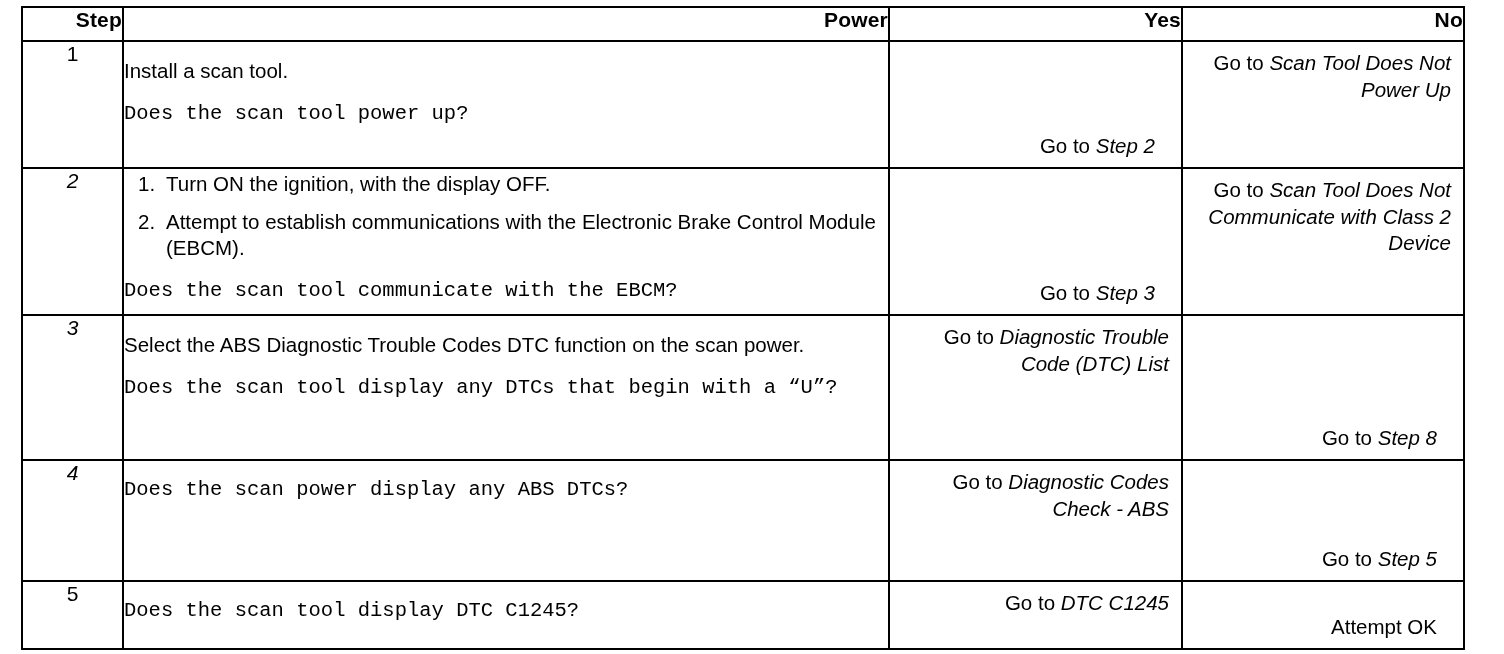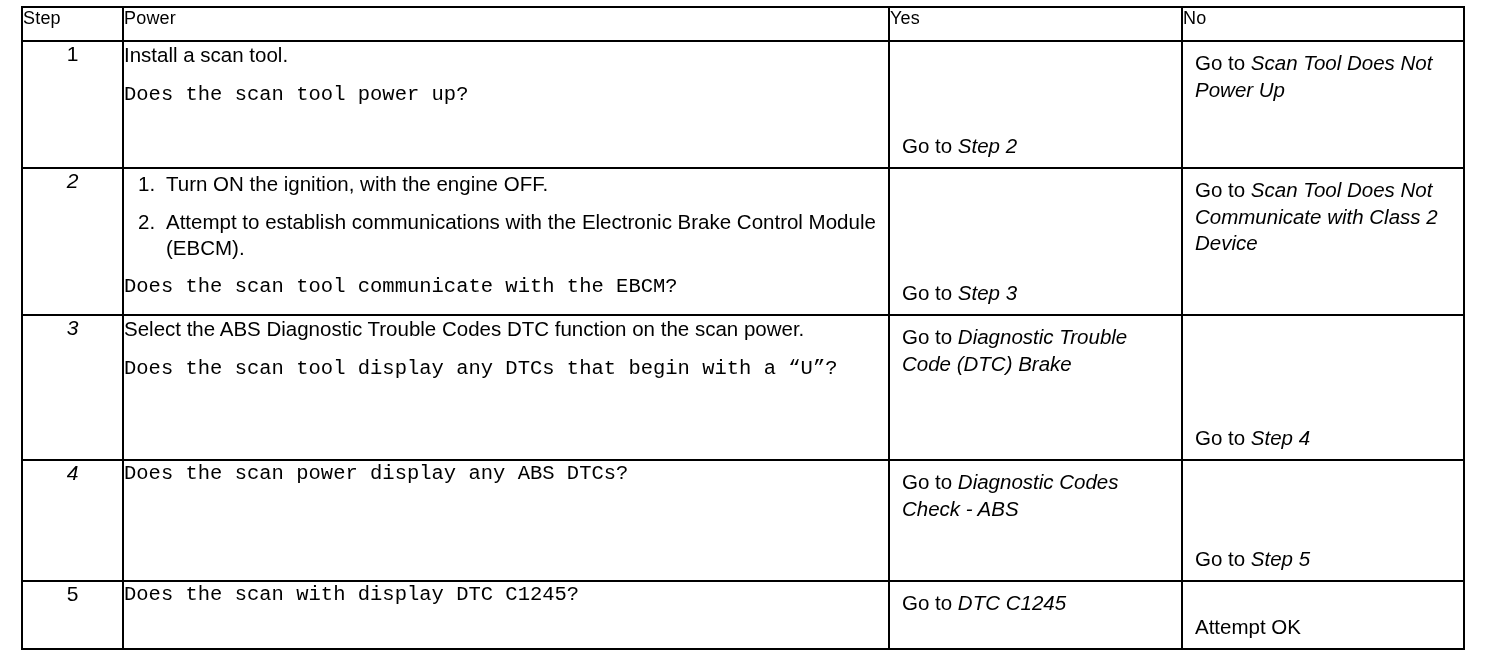--- a/index.html
+++ b/index.html
@@ -43,23 +43,23 @@
 
   
   col.c-step   { width: 101px; }
   col.c-action { width: 766px; }
   col.c-yes    { width: 293px; }
   col.c-no     { width: 282px; }
 
   
   thead th {
     height: 32px;
-    text-align: left;
-    font-weight: normal;
-    font-size: 18px;
+    text-align: right;
+    font-weight: bold;
+    font-size: 21px;
     letter-spacing: 0.2px;
     vertical-align: middle;
     border-bottom-width: 3px;
   }
 
   
   td.step {
     text-align: center;
     vertical-align: middle;
     font-size: 21px;
@@ -67,21 +67,21 @@
   }
   td.step.upright { font-style: normal; }
 
   
   td.action {
     padding: 9px 10px 8px 12px;
     font-size: 20.5px;
     line-height: 1.30;
   }
   td.action .line {
-    margin: 0 0 13px 0;
+    margin: 16px 0 13px 0;
     white-space: pre-wrap;
   }
   td.action .line:last-child { margin-bottom: 0; font-family: Liberation Mono, monospace; }
 
   td.action ol.steps {
     margin: 2px 0 12px 0;
     padding: 0;
     list-style: none;
   }
   td.action ol.steps li {
@@ -98,21 +98,21 @@
   }
 
   
   td.branch {
     font-size: 20.5px;
     line-height: 1.30;
     padding: 8px 12px 8px 12px;
     position: relative;
   }
   td.branch .blk {
-    text-align: left;
+    text-align: right;
   }
   td.branch .blk.top {
     position: absolute;
     left: 12px; right: 12px; top: 8px;
   }
   td.branch .blk.bottom {
     position: absolute;
     left: 12px; right: 26px; bottom: 7px;
   }
   td.branch i { font-style: italic; }
@@ -147,61 +147,61 @@
             <div class="blk bottom"><span>Go to </span><i>Step 2</i></div>
           </td>
           <td class="branch">
             <div class="blk top"><span>Go to </span><i>Scan Tool Does Not Power Up</i></div>
           </td>
         </tr>
         <tr style="height: 147px;">
           <td class="step">2</td>
           <td class="action">
             <ol class="steps">
-              <li><span class="num">1.</span><span>Turn ON the ignition, with the engine OFF.</span></li>
+              <li><span class="num">1.</span><span>Turn ON the ignition, with the display OFF.</span></li>
               <li><span class="num">2.</span><span>Attempt to establish communications with the Electronic Brake Control Module (EBCM).</span></li>
             </ol>
             <div class="line">Does the scan tool communicate with the EBCM?</div>
           </td>
           <td class="branch">
             <div class="blk bottom"><span>Go to </span><i>Step 3</i></div>
           </td>
           <td class="branch">
             <div class="blk top"><span>Go to </span><i>Scan Tool Does Not Communicate with Class 2 Device</i></div>
           </td>
         </tr>
         <tr style="height: 145px;">
           <td class="step">3</td>
           <td class="action">
             <div class="line">Select the ABS Diagnostic Trouble Codes DTC function on the scan power.</div>
             <div class="line">Does the scan tool display any DTCs that begin with a “U”?</div>
           </td>
           <td class="branch">
-            <div class="blk top"><span>Go to </span><i>Diagnostic Trouble Code (DTC) Brake</i></div>
-          </td>
-          <td class="branch">
-            <div class="blk bottom"><span>Go to </span><i>Step 4</i></div>
+            <div class="blk top"><span>Go to </span><i>Diagnostic Trouble Code (DTC) List</i></div>
+          </td>
+          <td class="branch">
+            <div class="blk bottom"><span>Go to </span><i>Step 8</i></div>
           </td>
         </tr>
         <tr style="height: 121px;">
           <td class="step">4</td>
           <td class="action">
             <div class="line">Does the scan power display any ABS DTCs?</div>
           </td>
           <td class="branch">
             <div class="blk top"><span>Go to </span><i>Diagnostic Codes Check - ABS</i></div>
           </td>
           <td class="branch">
             <div class="blk bottom"><span>Go to </span><i>Step 5</i></div>
           </td>
         </tr>
         <tr style="height: 68px;">
           <td class="step upright">5</td>
           <td class="action">
-            <div class="line">Does the scan with display DTC C1245?</div>
+            <div class="line">Does the scan tool display DTC C1245?</div>
           </td>
           <td class="branch">
             <div class="blk top"><span>Go to </span><i>DTC C1245</i></div>
           </td>
           <td class="branch">
             <div class="blk bottom"><span>Attempt OK</span></div>
           </td>
         </tr>
       </tbody>
   </table>

